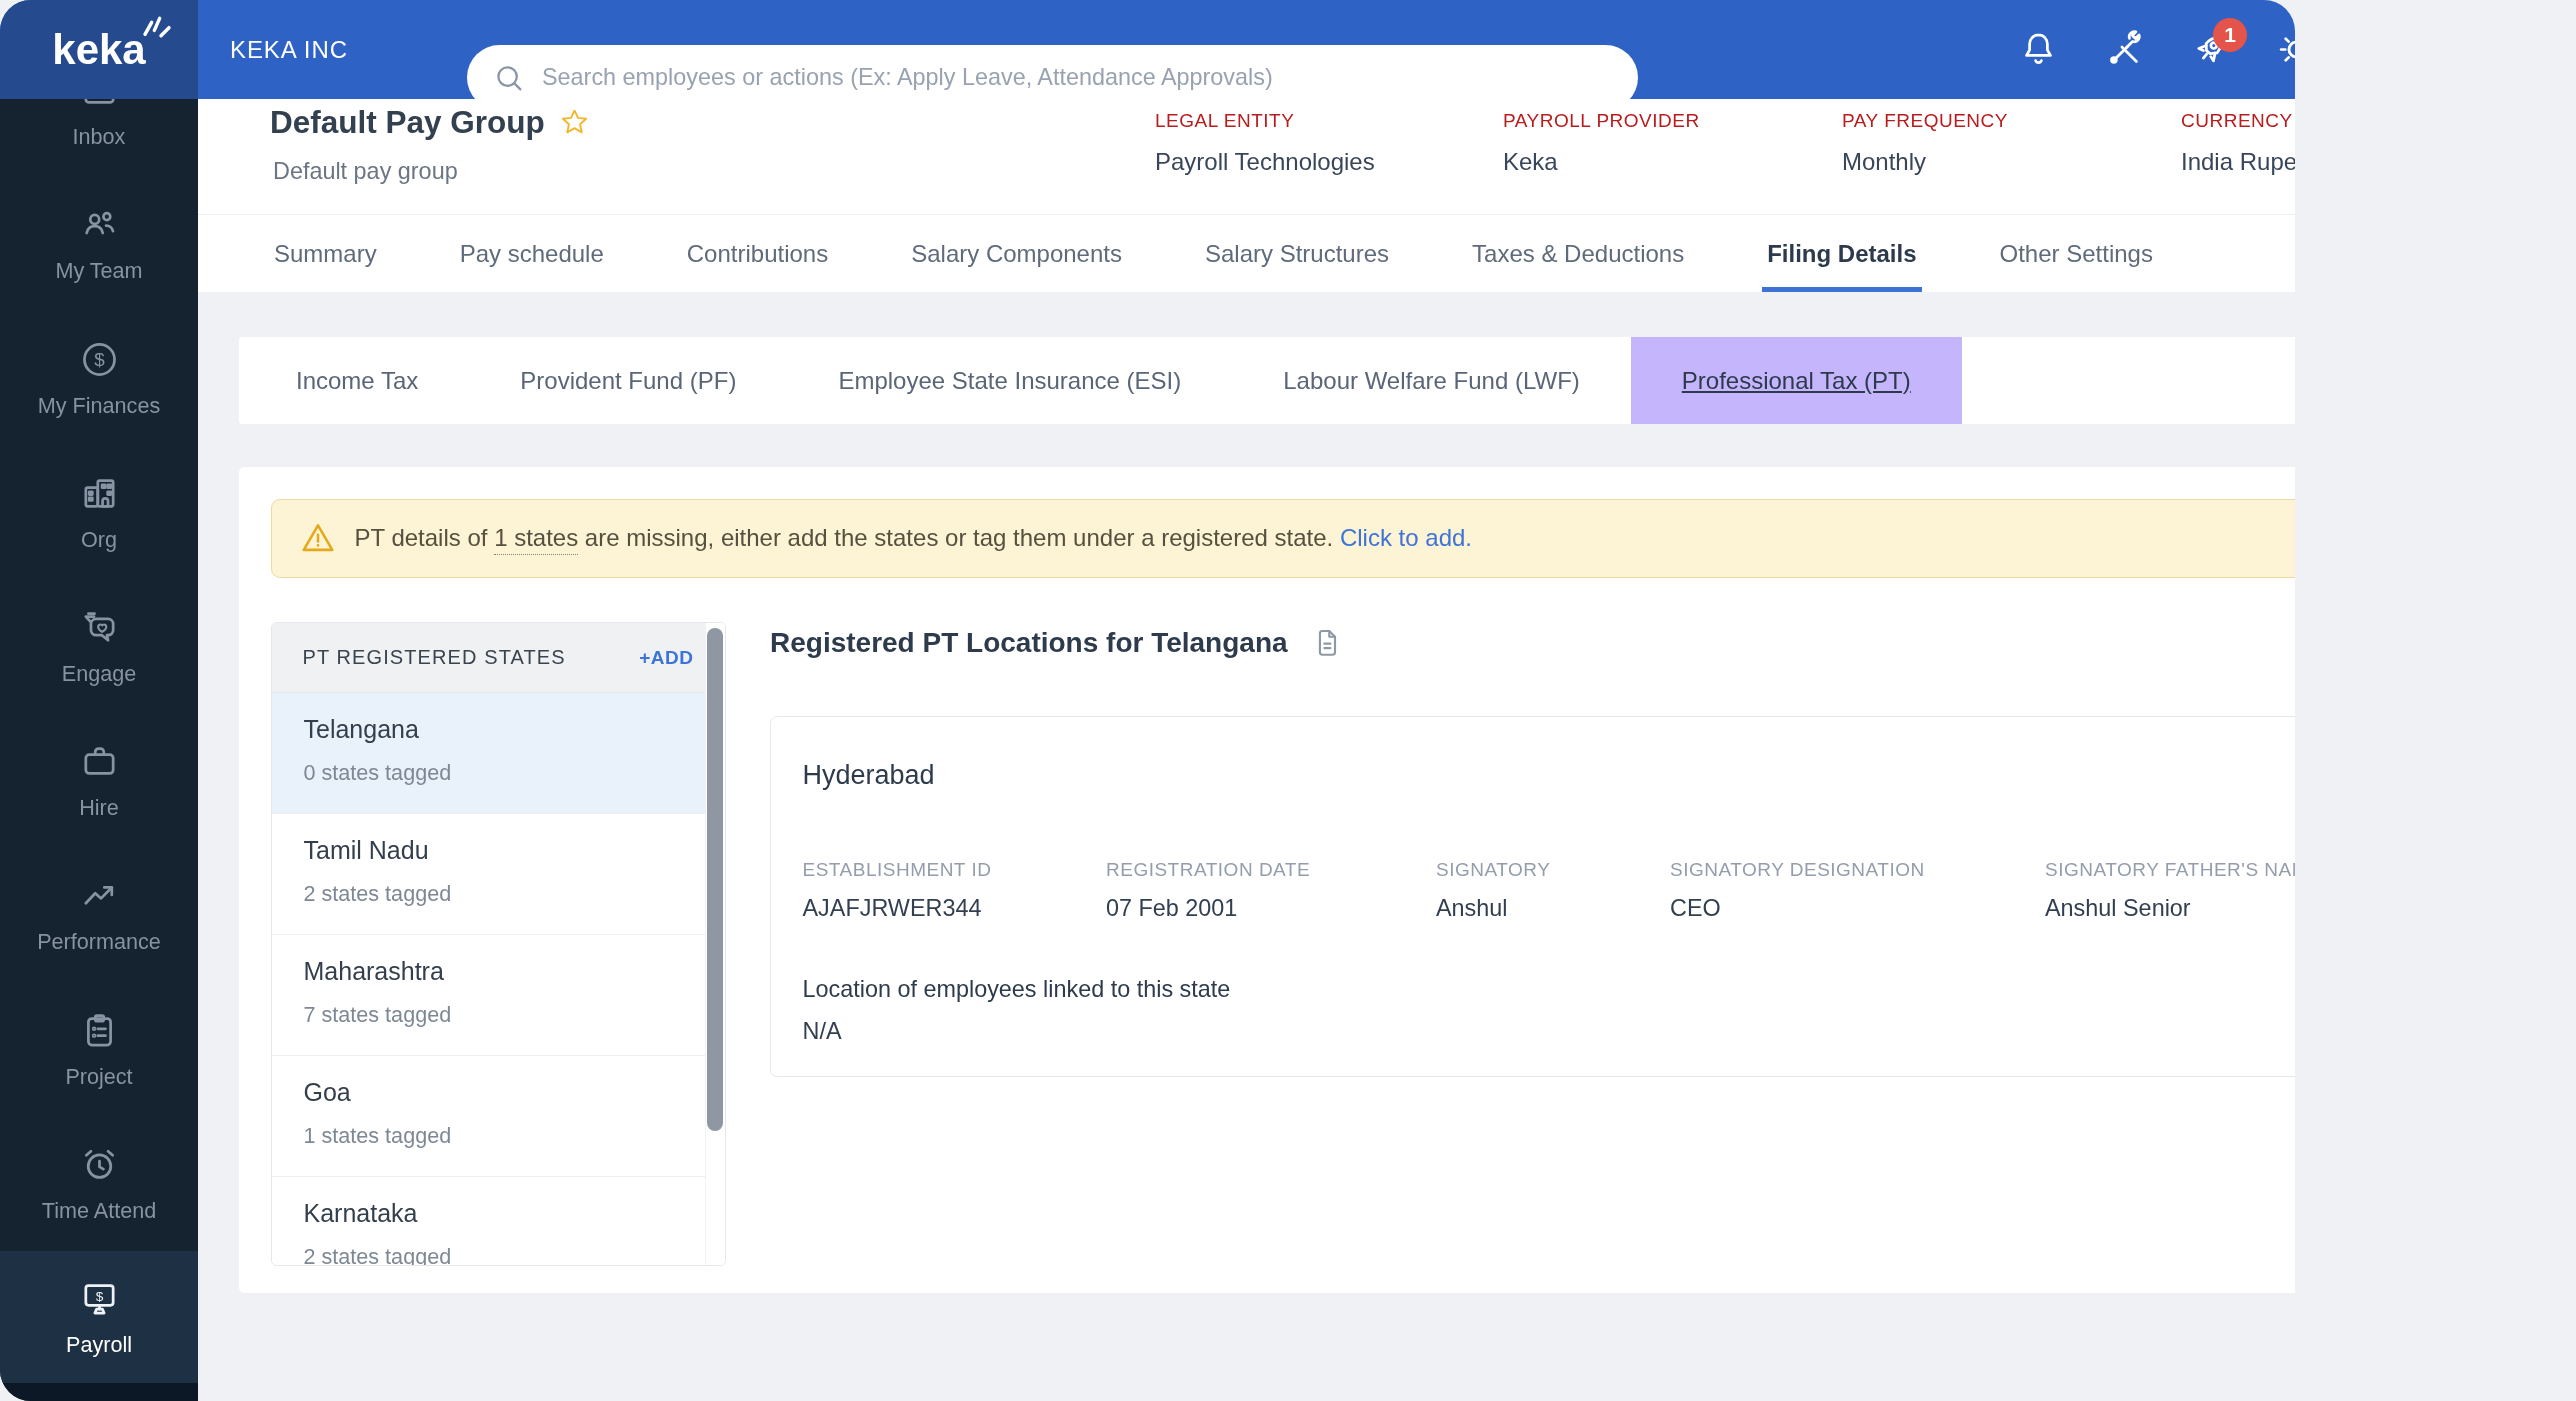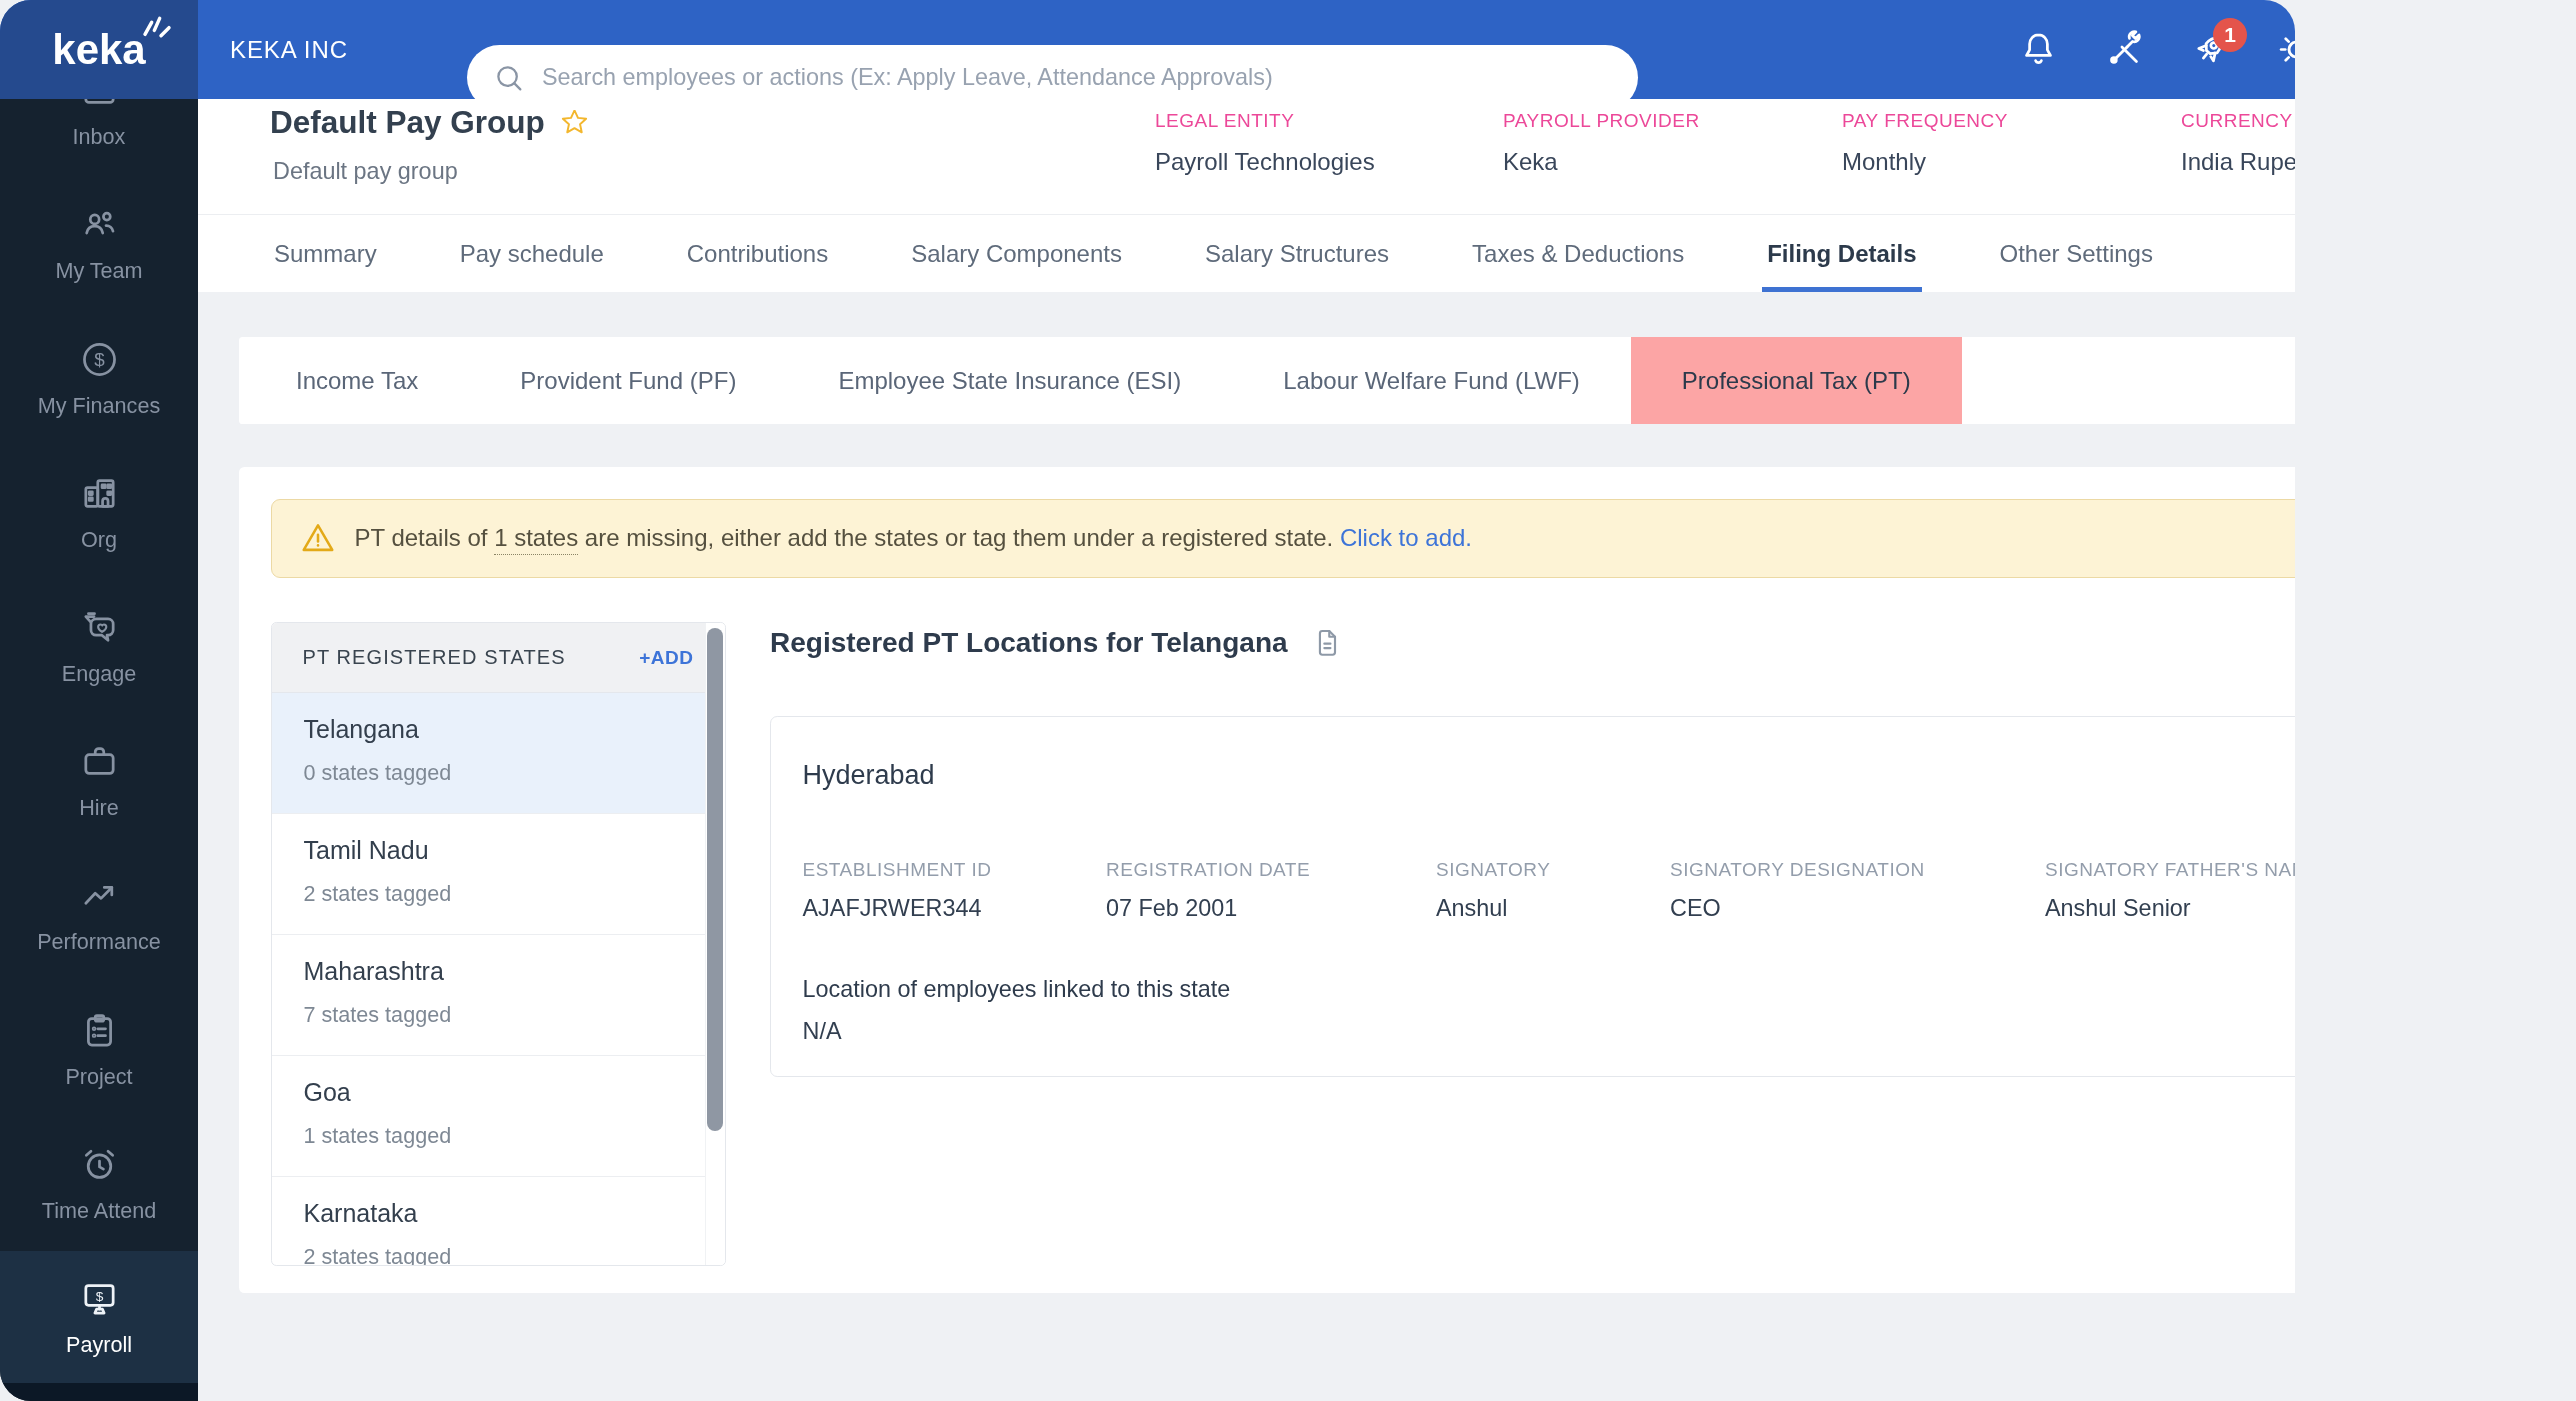--- a/index.html
+++ b/index.html
@@ -36,36 +36,36 @@
   .nav-item.active .nav-label { color:#fff; }
   .sidebar-bottom { position:absolute; left:0; right:0; bottom:0; height:18px; background:#0c1826; }
 
   
   .pg-header { position:absolute; left:198px; top:99px; width:2337px; height:115px; background:#fff; }
   .pg-title-row { position:absolute; left:72px; top:5.4px; display:flex; align-items:center; gap:14.4px; }
   .pg-title { font-size:31.5px; font-weight:600; color:#33404f; }
   .star { width:31px; height:31px; color:#f3b72e; stroke-width:1.5; }
   .pg-subtitle { position:absolute; left:75px; top:59px; font-size:23.4px; color:#6b7583; }
   .hfield { position:absolute; top:10.8px; }
-  .hf-label { font-size:19px; color:#ec4899; letter-spacing:0.5px; }
+  .hf-label { font-size:19px; color:#b91c1c; letter-spacing:0.5px; }
   .hf-value { margin-top:16px; font-size:24px; color:#39465a; }
   .kebab { color:#9aa4b2; }
   .kebab svg { width:36px; height:36px; }
   .hdr-kebab { position:absolute; left:2270px; top:7.2px; }
 
   
   .tabs-row { position:absolute; left:198px; top:214px; width:2337px; height:78px; background:#fff; border-top:0.9px solid #eceef1; display:flex; align-items:stretch; padding-left:76px; gap:83px; }
   .tab { display:flex; align-items:center; font-size:24px; color:#5f6b7b; position:relative; cursor:pointer; white-space:nowrap; }
   .tab.active { color:#2c3a4b; font-weight:600; }
   .tab.active::after { content:""; position:absolute; left:-5.4px; right:-5.4px; bottom:0; height:5.4px; background:#3e72d2; }
 
   
   .subtabs { position:absolute; left:239px; top:337px; width:2297px; height:87px; background:#fff; border-radius:3.6px; display:flex; align-items:stretch;padding-left:6px; }
   .subtab { display:flex; align-items:center; padding:0 51px; font-size:24px; color:#5a6678; cursor:pointer; white-space:nowrap; }
-  .subtab.active { background:#fca5a5; color:#2c3a4b; }
+  .subtab.active { background:#c4b5fd; color:#2c3a4b;text-decoration:underline; }
 
   
   .main-panel { position:absolute; left:239px; top:467px; width:2297px; height:826px; background:#fff; border-radius:5.4px; }
 
   .warn-banner { position:absolute; left:31.5px; top:31.5px; width:2234px; height:79px; background:#fdf3d5; border:1.8px solid #ecd9a4; border-radius:9px; display:flex; align-items:center; padding:0 27px; gap:18px; }
   .warn-banner svg { width:38px; height:38px; color:#e3a918; flex:0 0 auto; }
   .warn-text { font-size:24px; color:#55503f; }
   .warn-underline { border-bottom:1.8px dotted #8a8465; padding-bottom:2.7px; }
   .warn-link { color:#3d74d8; cursor:pointer; }
 

